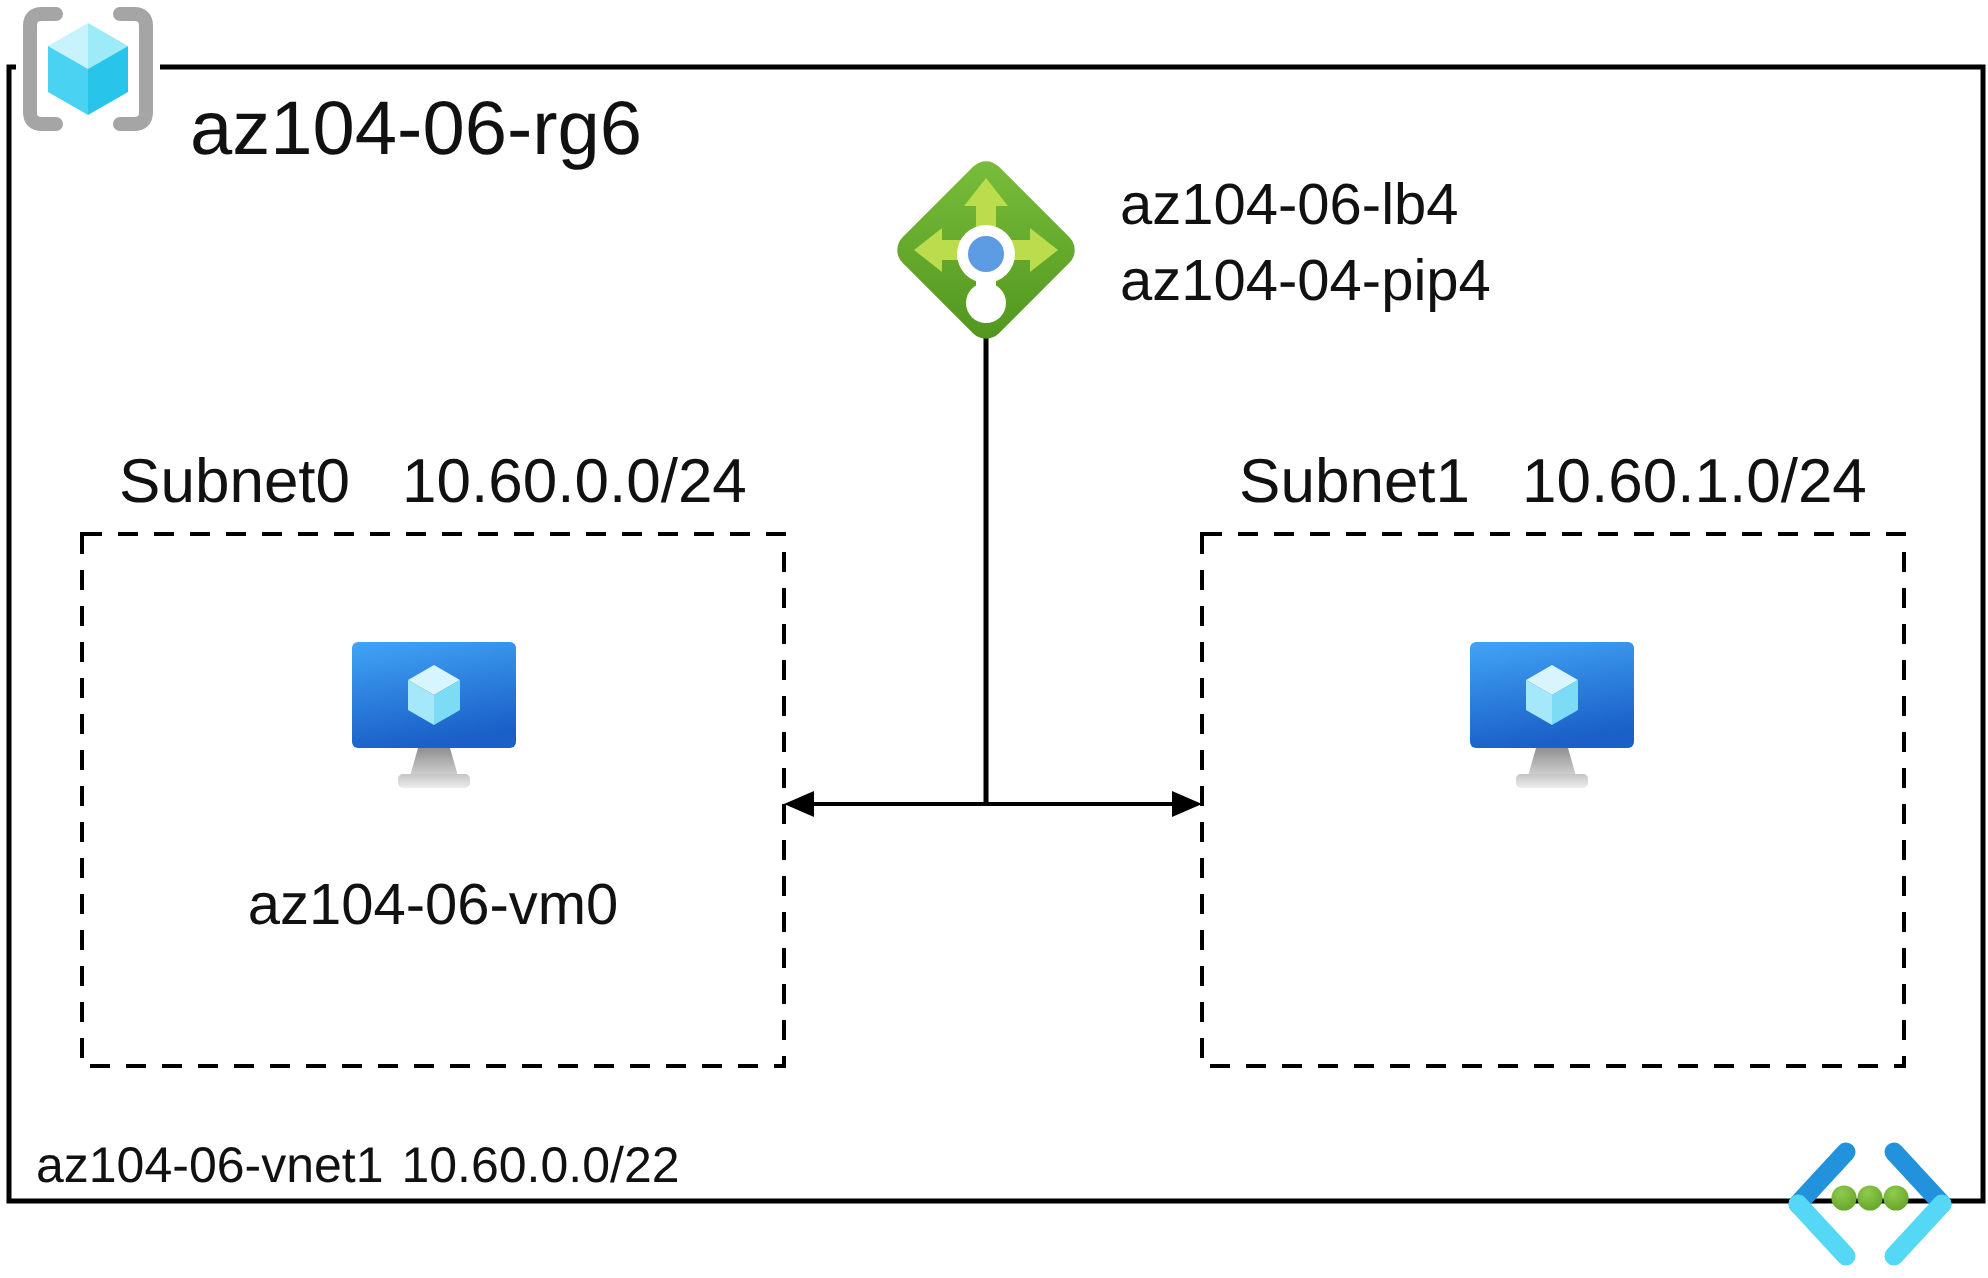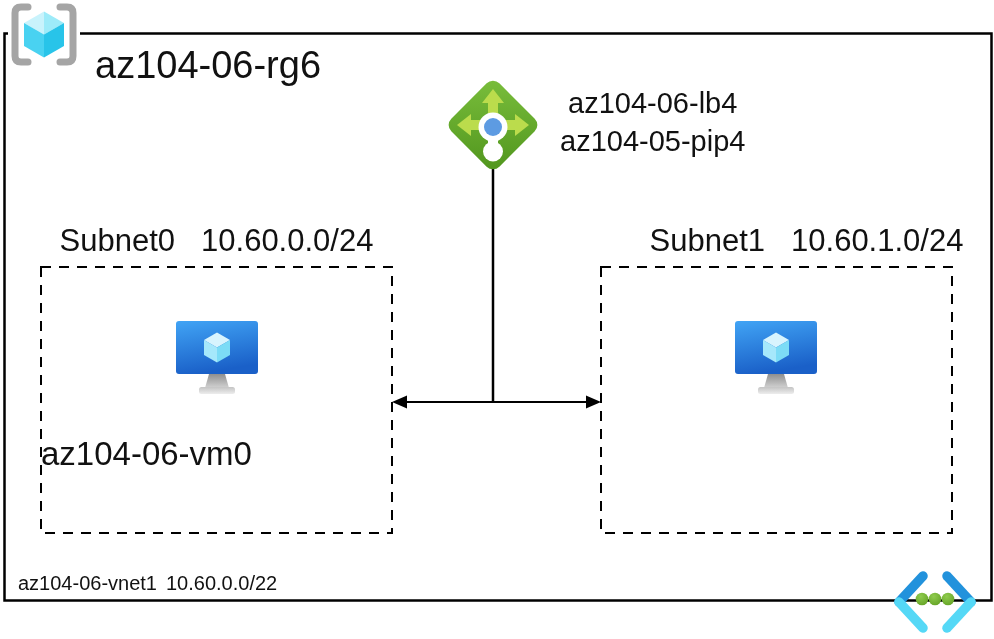--- a/index.html
+++ b/index.html
@@ -8,29 +8,29 @@
     font-family:"Liberation Sans",sans-serif;color:#111;overflow:hidden;
   }
   .layer{position:absolute;left:0;top:0;width:994px;height:639px;}
   .abs{position:absolute;}
   .rg-title{
     left:83px;top:18px;font-size:38px;line-height:38px;
     background:#fff;padding:0 15px 0 12px;white-space:nowrap;margin-top:28px;
   }
   .rg-icon{left:8px;top:3px;width:72px;height:63px;}
   .lb-icon{left:442px;top:74px;width:102px;height:102px;}
-  .lb-labels{left:560px;top:84px;font-size:29px;line-height:38px;white-space:nowrap;text-align:center;}
+  .lb-labels{left:560px;top:84px;font-size:29px;line-height:38px;white-space:nowrap;}
   .subnet-title{top:221px;width:351px;text-align:center;font-size:31px;line-height:40px;white-space:nowrap;}
   .subnet-title .b{font-weight:normal;}
   .subnet-title .cidr{margin-left:26px;}
-  .s0{left:41px;} .s1{left:631px;}
+  .s0{left:41px;} .s1{left:601px;}
   .vm-icon{top:319px;width:84px;height:77px;}
   .v0{left:175px;} .v1{left:734px;}
-  .vm-label{top:434px;width:351px;font-size:33px;line-height:39px;}
-  .vnet-title{left:18px;top:564px;font-size:20px;line-height:38px;white-space:nowrap;}
+  .vm-label{top:434px;width:351px;text-align:center;font-size:29px;line-height:39px;}
+  .vnet-title{left:18px;top:564px;font-size:25px;line-height:38px;white-space:nowrap;}
   .vnet-title .cidr{margin-left:9px;}
   .vnet-icon{left:892px;top:570px;width:86px;height:64px;}
   svg{display:block;}
 </style>
 </head>
 <body>
 
 <div class="canvas">
 
   <svg width="0" height="0" aria-hidden="true">
@@ -97,21 +97,21 @@
       <g>
         <rect x="46" y="53" width="10" height="24" fill="#fff"></rect>
         <circle cx="51" cy="77.5" r="10" fill="#fff"></circle>
         <circle cx="51" cy="53" r="14.5" fill="#fff"></circle>
         <circle cx="51" cy="53" r="9" fill="#5d9be2"></circle>
       </g>
     </svg>
   </div>
   <div class="abs lb-labels">
     <div>az104-06-lb4</div>
-    <div>az104-05-pip4</div>
+    <div>az104-04-pip4</div>
   </div>
 
   <div class="abs subnet-title s0">
     <span class="b">Subnet0</span><span class="cidr">10.60.0.0/24</span>
   </div>
   <div class="abs subnet-title s1">
     <span class="b">Subnet1</span><span class="cidr">10.60.1.0/24</span>
   </div>
 
   <div class="abs vm-icon v0">

